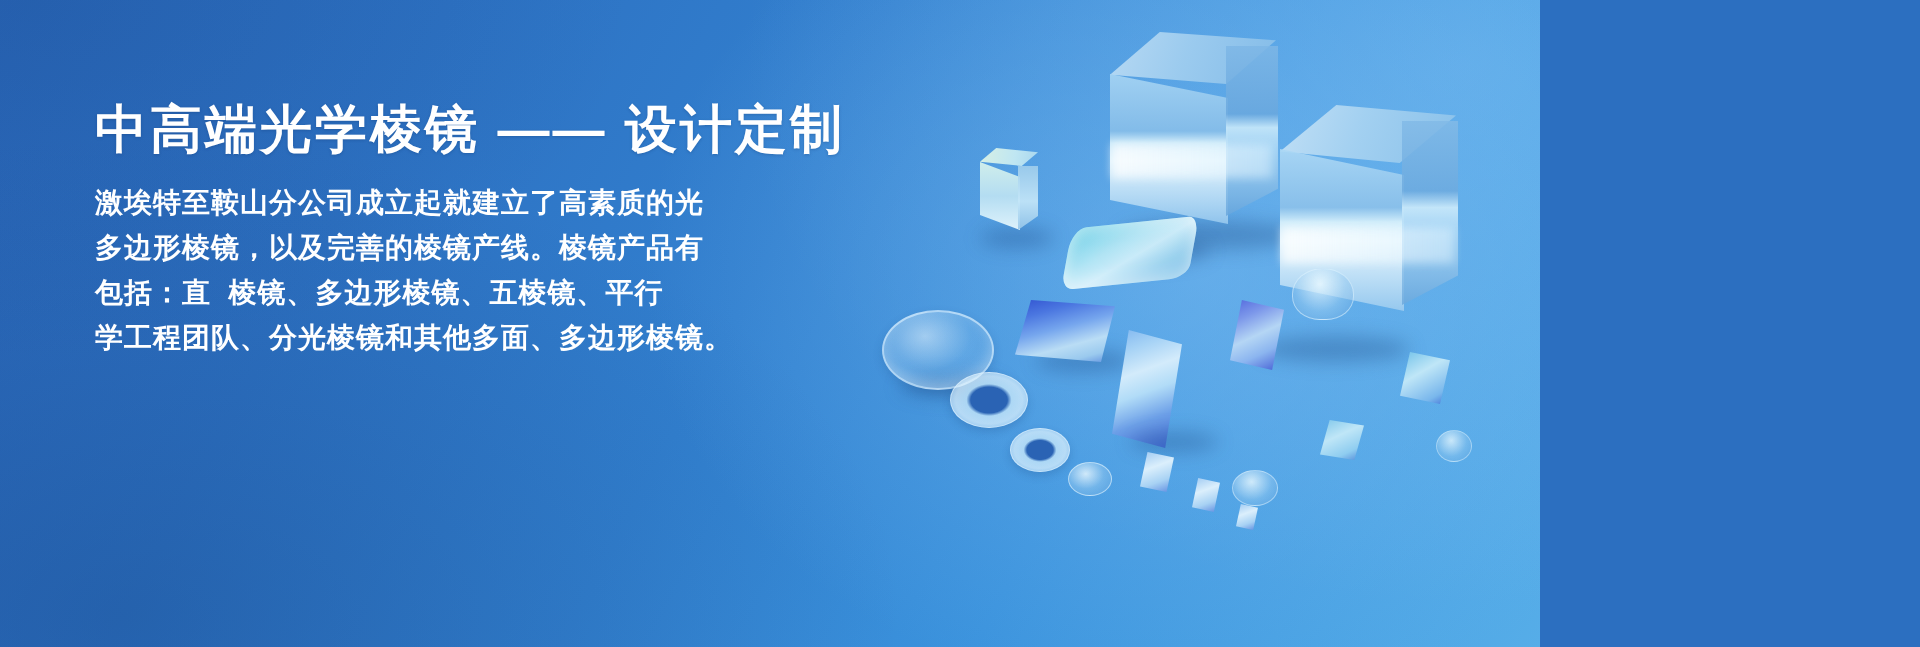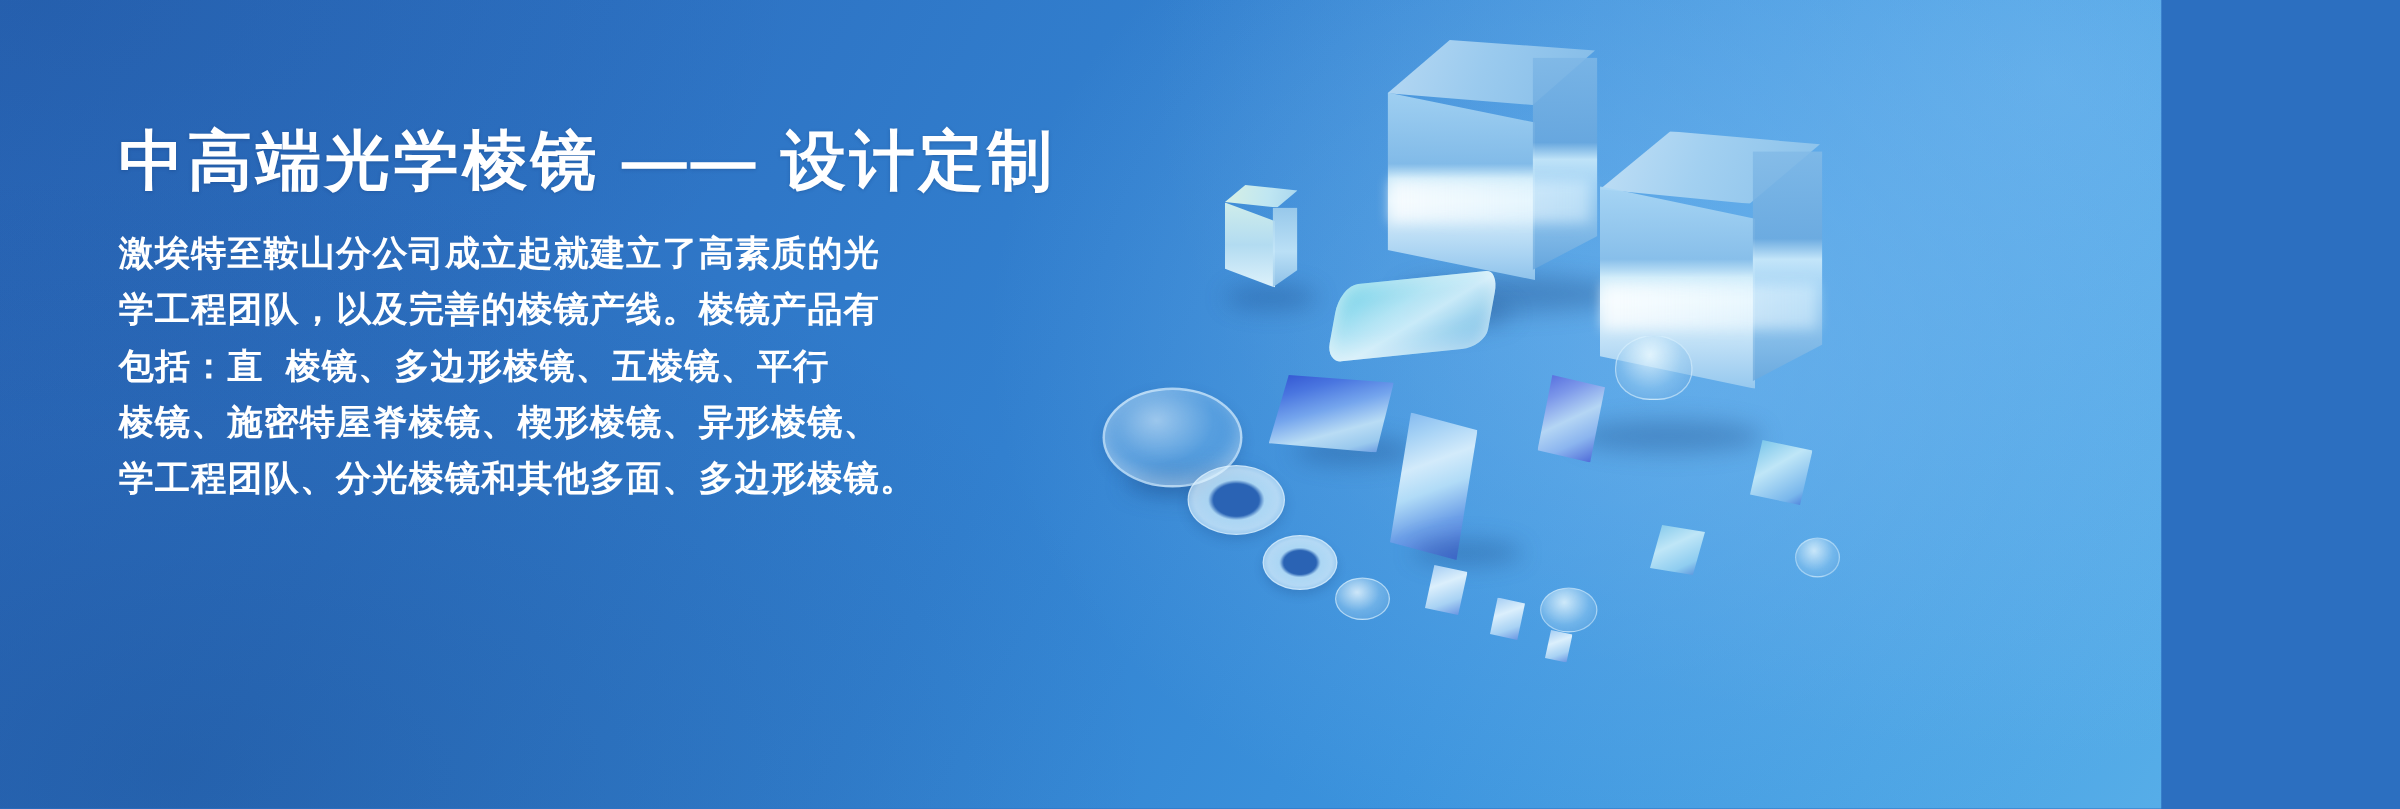--- a/index.html
+++ b/index.html
@@ -2,21 +2,21 @@
 <html><head>
 <meta charset="utf-8">
 <style>
   html, body {
     margin: 0;
     padding: 0;
     background: #2c6fc0;
   }
   #banner {
     position: relative;
-    width: 1729px;
+    width: 1540px;
     height: 647px;
     overflow: hidden;
     font-family: "Liberation Sans", "DejaVu Sans", sans-serif;
     background:
       radial-gradient(ellipse 900px 700px at 78% 42%, rgba(120,185,240,0.55) 0%, rgba(120,185,240,0.0) 62%),
       radial-gradient(ellipse 1200px 900px at 95% 10%, rgba(150,205,250,0.35) 0%, rgba(150,205,250,0) 60%),
       linear-gradient(118deg, #2a66b8 0%, #2d71c2 24%, #3280cf 48%, #3b93dd 70%, #4aa3e4 88%, #56ade8 100%);
   }
   
   #vignette {
@@ -273,23 +273,22 @@
 <div id="banner">
 
   <div id="vignette"></div>
 
   <div id="text-block">
 
     <div id="headline">中高端光学棱镜 —— 设计定制</div>
 
     <div id="paragraph">
       <span class="pline">激埃特至鞍山分公司成立起就建立了高素质的光</span>
-      <span class="pline">学工程团队，以及完善的棱镜产线。棱镜产品有</span>
+      <span class="pline">多边形棱镜，以及完善的棱镜产线。棱镜产品有</span>
       <span class="pline">包括：直  棱镜、多边形棱镜、五棱镜、平行</span>
-      <span class="pline">棱镜、施密特屋脊棱镜、楔形棱镜、异形棱镜、</span>
       <span class="pline">学工程团队、分光棱镜和其他多面、多边形棱镜。</span>
     </div>
 
   </div>
 
   <div id="artwork">
 
     <div class="shadow sh7"></div>
     <div class="shadow sh6"></div>
 

